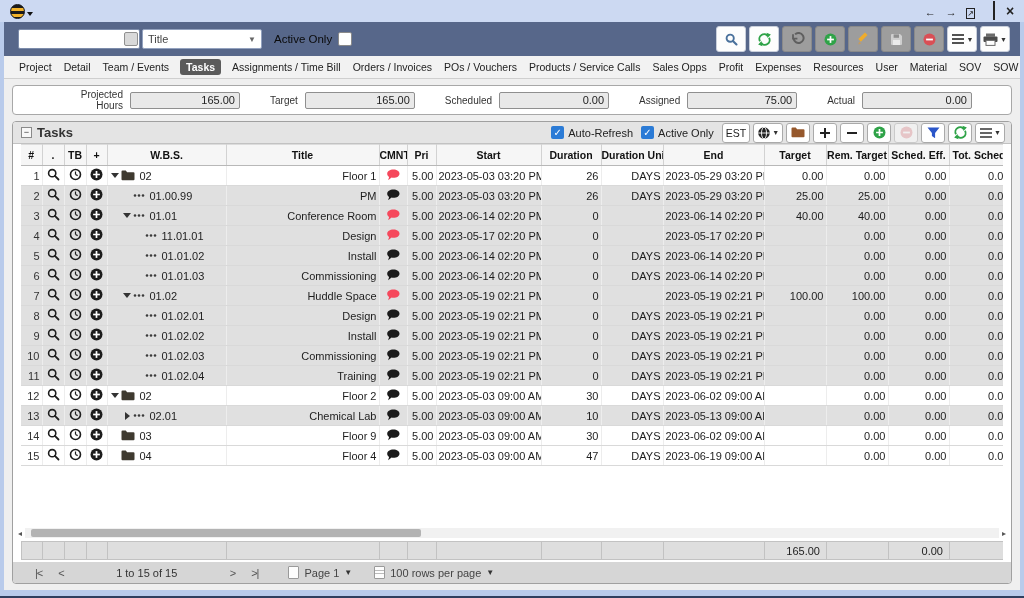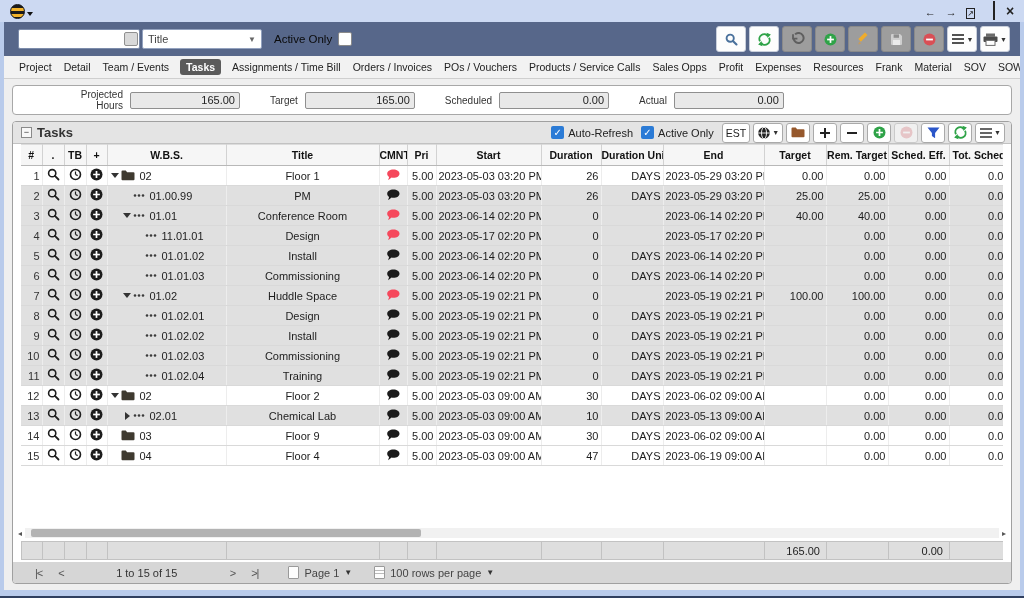--- a/index.html
+++ b/index.html
@@ -63,21 +63,21 @@
 
   
   .grid-clip{margin:0 8px;width:982px;overflow:hidden;flex:none;}
   table.grid{border-collapse:collapse;table-layout:fixed;width:990px;font-size:11px;color:#1d1d1d;}
   table.grid th{height:21px;background:#f6f6f6;font-size:10.5px;font-weight:bold;color:#111;border-right:1px solid #d2d2d2;border-bottom:1px solid #b8b8b8;border-top:1px solid #dcdcdc;text-align:center;white-space:nowrap;overflow:hidden;padding:0;}
   table.grid th:last-child{text-align:left;padding-left:3px;}
   table.grid td{height:19px;border-right:1px solid rgba(0,0,0,0.07);border-bottom:1px solid #d9d9d9;white-space:nowrap;overflow:hidden;padding:0 2px;}
   tr.shaded td{background:#e0e0e0;}
   td.c-num{text-align:right;padding-right:5px;color:#333;}
   td.c-icon{text-align:center;}
-  td.c-title,td.c-date{text-align:center;padding-left:4px;}
+  td.c-title,td.c-date{text-align:right;padding-left:4px;}
   td.c-wbs{text-align:left;padding-left:4px;}
   td.c-rnum{text-align:right;padding-right:6px;}
   td.c-dur{text-align:right;padding-right:12px;}
   td.c-unit{text-align:right;padding-left:6px;}
   .wbs-inner{display:flex;align-items:center;height:19px;}
   .indent{display:inline-block;height:1px;}
   .caret-slot{width:11px;display:inline-flex;justify-content:center;flex:none;}
   .caret-down{width:0;height:0;border-left:4px solid transparent;border-right:4px solid transparent;border-top:5px solid #333;}
   .caret-right{width:0;height:0;border-top:4px solid transparent;border-bottom:4px solid transparent;border-left:5px solid #333;}
   .wbs-code{margin-left:5px;}
@@ -210,39 +210,43 @@
         <span class="tab ">Team / Events</span>
         <span class="tab active">Tasks</span>
         <span class="tab ">Assignments / Time Bill</span>
         <span class="tab ">Orders / Invoices</span>
         <span class="tab ">POs / Vouchers</span>
         <span class="tab ">Products / Service Calls</span>
         <span class="tab ">Sales Opps</span>
         <span class="tab ">Profit</span>
         <span class="tab ">Expenses</span>
         <span class="tab ">Resources</span>
-        <span class="tab ">Frank</span>
+        <span class="tab ">User</span>
         <span class="tab ">Material</span>
         <span class="tab ">SOV</span>
         <span class="tab ">SOW</span>
       </div>
 
     <div class="content">
       <div class="summary" id="summary">
           <span class="sfield">
      <label>Projected Hours</label>
      <span class="sval">165.00</span>
    </span>
           <span class="sfield">
      <label>Target</label>
      <span class="sval">165.00</span>
    </span>
           <span class="sfield">
      <label>Scheduled</label>
      <span class="sval">0.00</span>
+   </span>
+          <span class="sfield">
+     <label>Assigned</label>
+     <span class="sval">75.00</span>
    </span>
           <span class="sfield">
      <label>Actual</label>
      <span class="sval">0.00</span>
    </span>
         </div>
 
       <div class="panel">
         <div class="sec-head">
           <span class="collapse-box">−</span>

